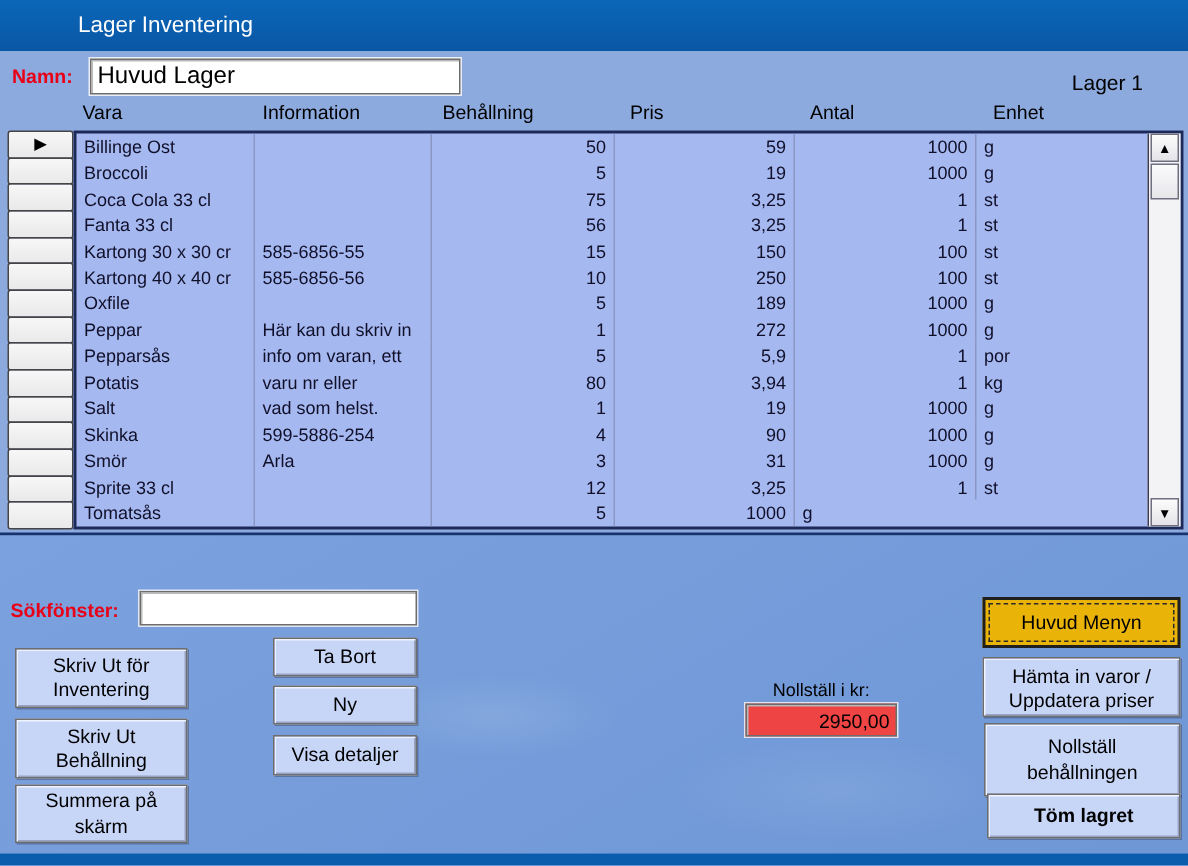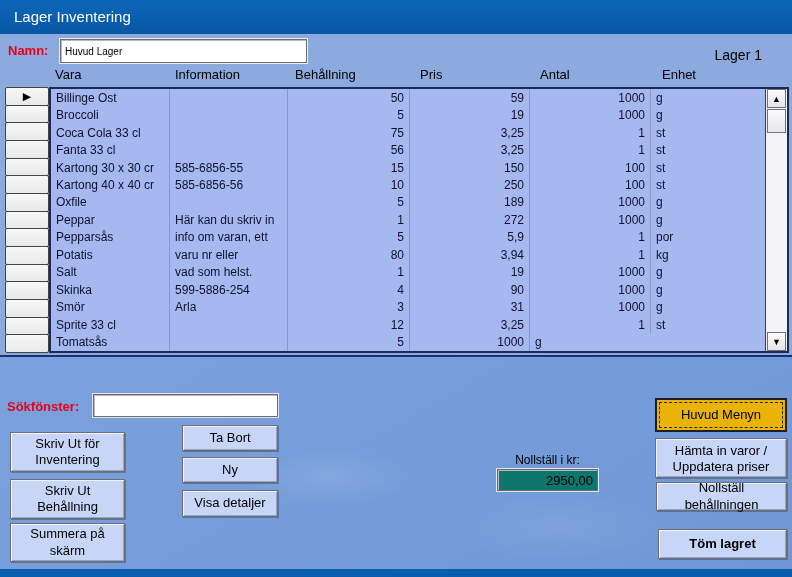--- a/index.html
+++ b/index.html
@@ -8,38 +8,38 @@
     font-family: "Liberation Sans", "DejaVu Sans", sans-serif;
     position: relative;
     background: #8caade;
   }
   #window { position: absolute; inset: 0; }
 
   
   .titlebar {
     position: absolute; left: 0; top: 0; width: 792px; height: 34px;
     background: linear-gradient(180deg, #0b66b8 0%, #0a5dad 60%, #0957a4 100%);
-    color: #ffffff; font-size: 15px; line-height: 34px; padding-left: 14px;
+    color: #ffffff; font-size: 15px; line-height: 34px; padding-left: 52px;
   }
 
   
   .topband {
     position: absolute; left: 0; top: 34px; width: 792px; height: 321px;
     background: #8caade;
   }
   .namn-label {
     position: absolute; left: 8px; top: 43px;
     color: #e90016; font-size: 13px; font-weight: 700;
   }
   .namn-input {
     position: absolute; left: 60px; top: 39px; width: 247px; height: 24px;
     background: #ffffff; border: 1px solid #6d6d6d;
     box-shadow: inset 1px 1px 0 #b9b9b9, 0 0 0 1px #e9edf6;
     font-family: "Liberation Sans", sans-serif;
-    font-size: 10px; color: #000; padding: 0 4px;
+    font-size: 16px; color: #000; padding: 0 4px;
   }
   .lager-label {
     position: absolute; right: 30px; top: 47px;
     color: #000; font-size: 14px;
   }
   .col-headers { position: absolute; top: 67px; left: 0; width: 792px; height: 18px; }
   .col-header { position: absolute; font-size: 13px; color: #000; white-space: nowrap; }
 
   
   .selector-col {
@@ -143,30 +143,30 @@
   .btn-huvudmenyn  {
     left: 655px; top: 398px; width: 132px; height: 34px;
     border: 2px solid #1f1f1f; background: #eab308;
     box-shadow: none;
   }
   .btn-huvudmenyn .focus-inner {
     position: absolute; inset: 2px; border: 1px dashed #2a2a2a;
     display: flex; align-items: center; justify-content: center; width: auto;
   }
   .btn-hamta       { left: 655px; top: 438px; width: 132px; height: 40px; align-items: flex-end; }
-  .btn-nollstall   { left: 656px; top: 482px; width: 131px; height: 29px; }
+  .btn-nollstall   { left: 656px; top: 482px; width: 131px; height: 49px; }
   .btn-tomlagret   { left: 658px; top: 529px; width: 129px; height: 30px; font-weight: bold; }
 
   .beh-label {
     position: absolute; left: 497px; top: 453px; width: 101px;
     text-align: center; color: #000; font-size: 12px;
   }
   .beh-input {
     position: absolute; left: 497px; top: 469px; width: 101px; height: 22px;
-    background: #0f766e; border: 1px solid #6d6d6d;
+    background: #ef4444; border: 1px solid #6d6d6d;
     box-shadow: inset 1px 1px 0 #b9b9b9, 0 0 0 1px #dfe6f2;
     font-family: "Liberation Sans", sans-serif; font-size: 13px;
     text-align: right; padding: 0 4px;
   }
 </style>
 </head>
 <body>
 
 <div id="window">
 

